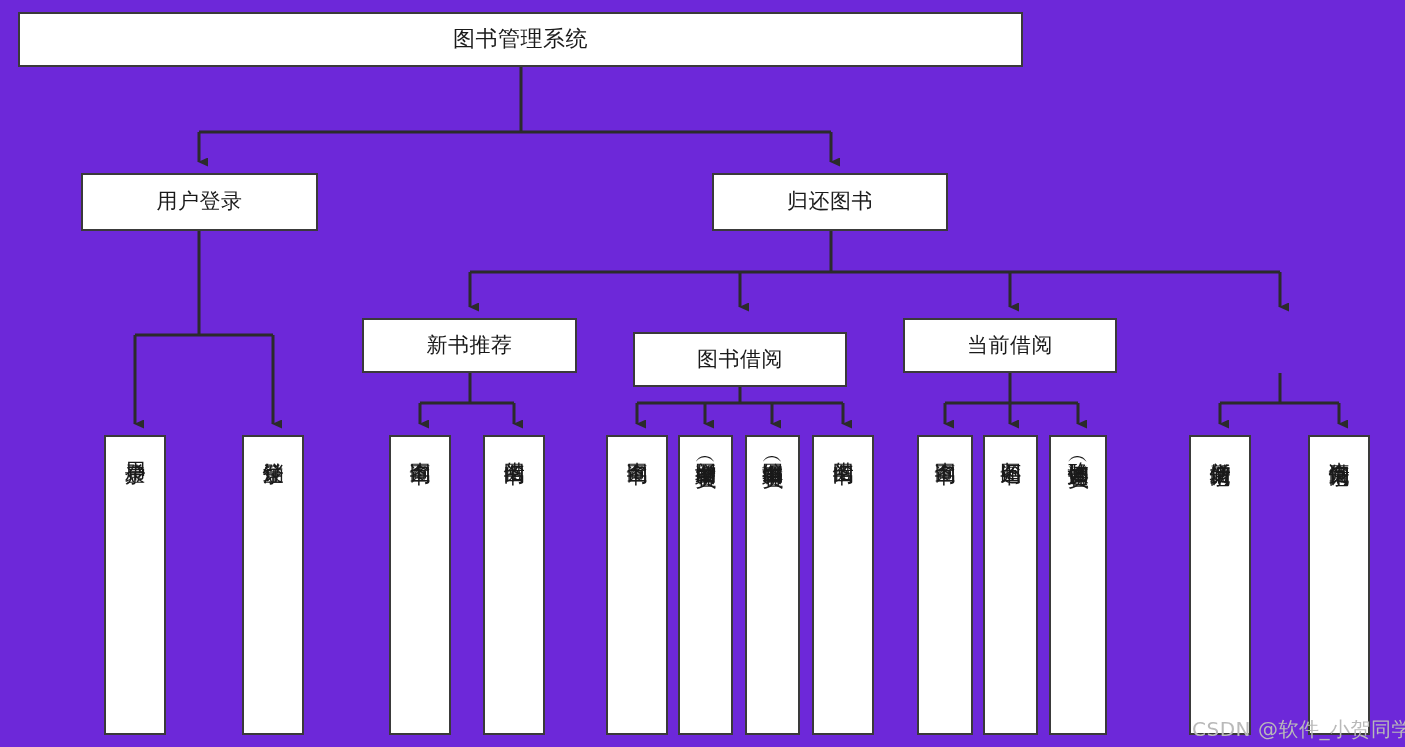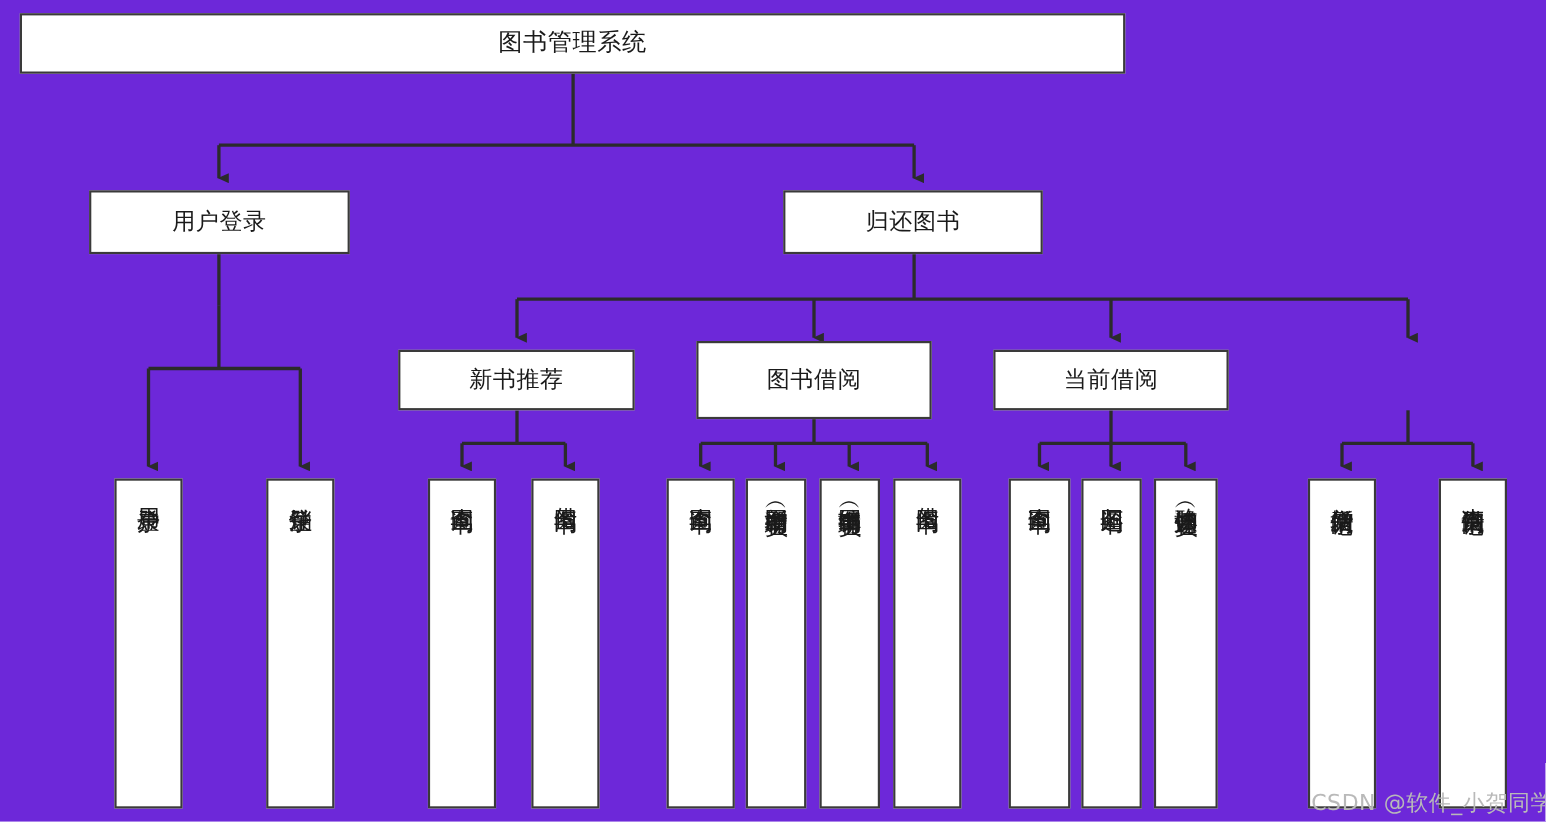--- a/index.html
+++ b/index.html
@@ -129,21 +129,21 @@
   <div class="node horizontal" style="left:81px; top:173px; width:237px; height:58px;">
     <span class="node-label">用户登录</span>
   </div>
   <div class="node horizontal" style="left:712px; top:173px; width:236px; height:58px;">
     <span class="node-label">归还图书</span>
   </div>
 
   <div class="node horizontal" style="left:362px; top:318px; width:215px; height:55px;align-items:center;">
     <span class="node-label">新书推荐</span>
   </div>
-  <div class="node horizontal" style="left:633px; top:310px; width:214px; height:71px;">
+  <div class="node horizontal" style="left:633px; top:332px; width:214px; height:55px;">
     <span class="node-label">图书借阅</span>
   </div>
   <div class="node horizontal" style="left:903px; top:318px; width:214px; height:55px;">
     <span class="node-label">当前借阅</span>
   </div>
 
   <div class="node vertical" style="left:104px; top:435px; width:62px; height:300px;">
     <span class="node-label">用户登录</span>
   </div>
   <div class="node vertical" style="left:242px; top:435px; width:62px; height:300px;">

